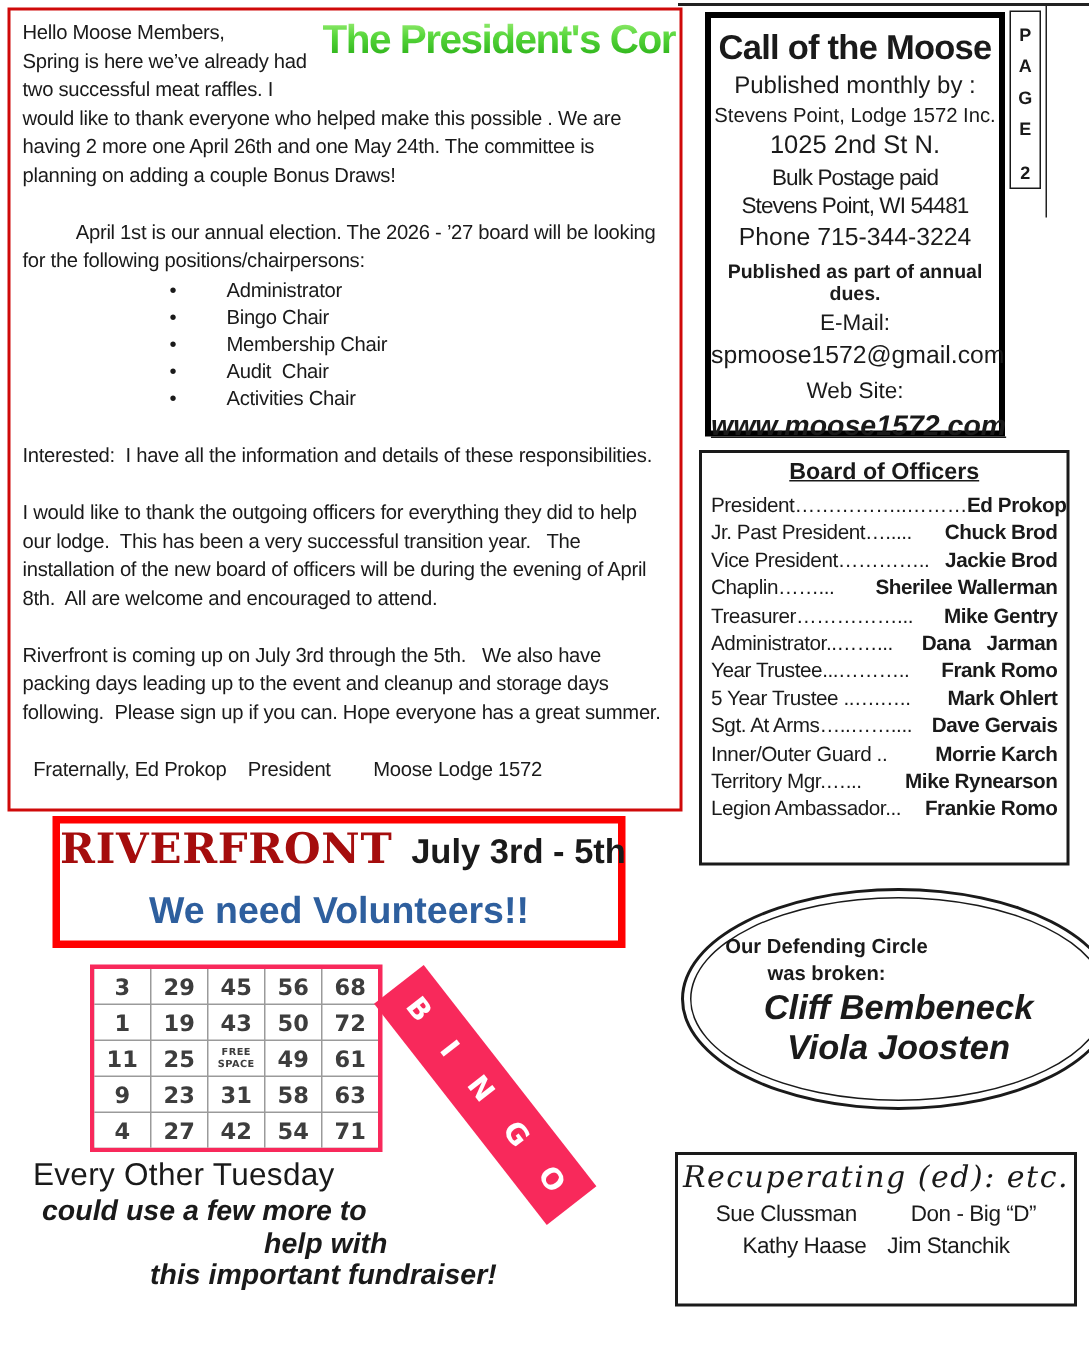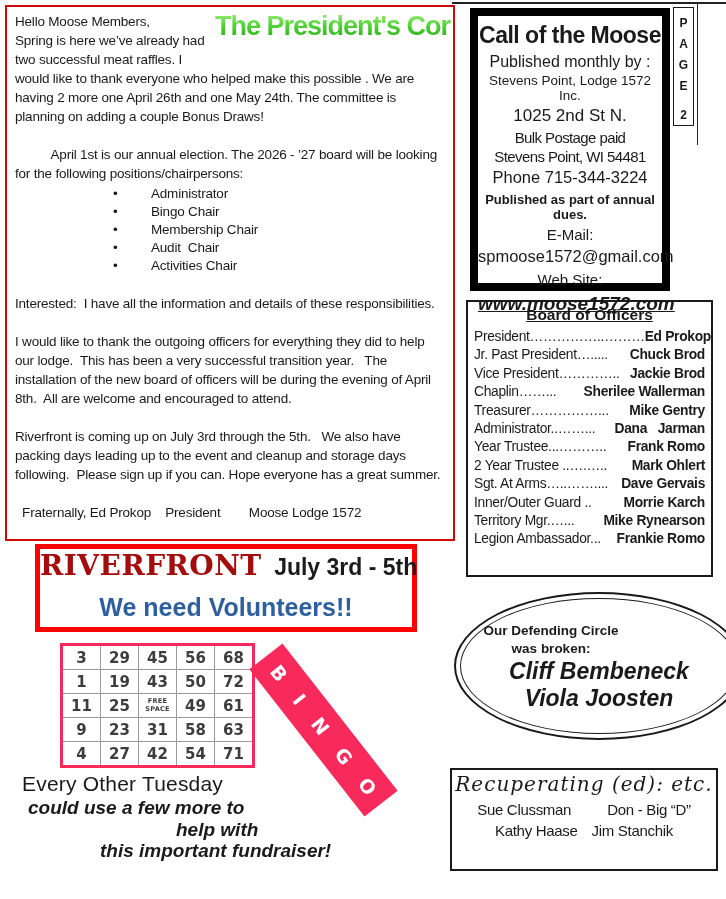--- a/index.html
+++ b/index.html
@@ -32,21 +32,21 @@
   .greeting{display:block;}
   ul.positions{margin:0 0 19px 0;padding:0 0 0 98px;list-style:none;}
   ul.positions li{line-height:18px;}
   ul.positions li::before{content:"•";display:inline-block;width:38px;}
   .signoff{margin-bottom:19px;}
   
   .top-rule{position:absolute;left:452px;top:2px;width:274px;height:0;border-top:2px solid #222;}
   .right-rule{position:absolute;left:697px;top:2px;width:0;height:143px;border-left:1.5px solid #222;}
   .masthead{
     position:absolute;left:470px;top:8px;width:200px;height:283px;
-    border:8px solid #000000;box-sizing:border-box;text-align:center;padding-top:6px;
+    border:4px solid #000000;box-sizing:border-box;text-align:center;padding-top:6px;
   }
   .mh-title{font-size:23px;font-weight:800;letter-spacing:-0.5px;margin-bottom:4px;}
   .mh-pub{font-size:16px;margin-bottom:2px;}
   .mh-lodge{font-size:13.5px;margin-bottom:3px;}
   .mh-addr{font-size:17px;margin-bottom:3px;}
   .mh-post{font-size:15px;letter-spacing:-0.6px;margin-bottom:2px;}
   .mh-city{font-size:15px;letter-spacing:-0.6px;margin-bottom:3px;}
   .mh-phone{font-size:16.5px;margin-bottom:5px;}
   .mh-dues{font-size:13px;font-weight:700;margin-bottom:4px;}
   .mh-elabel{font-size:15px;margin-bottom:4px;}
@@ -196,21 +196,21 @@
         </div>
         <div class="officer-row">
           <span class="role">Administrator..……...</span>
           <span class="name">Dana&nbsp;&nbsp;&nbsp;Jarman</span>
         </div>
         <div class="officer-row">
           <span class="role">Year Trustee...………..</span>
           <span class="name">Frank Romo</span>
         </div>
         <div class="officer-row">
-          <span class="role">2 Year Trustee ..….…..</span>
+          <span class="role">5 Year Trustee ..….…..</span>
           <span class="name">Mark Ohlert</span>
         </div>
         <div class="officer-row">
           <span class="role">Sgt. At Arms…..……....</span>
           <span class="name">Dave Gervais</span>
         </div>
         <div class="officer-row">
           <span class="role">Inner/Outer Guard ..</span>
           <span class="name">Morrie Karch</span>
         </div>

